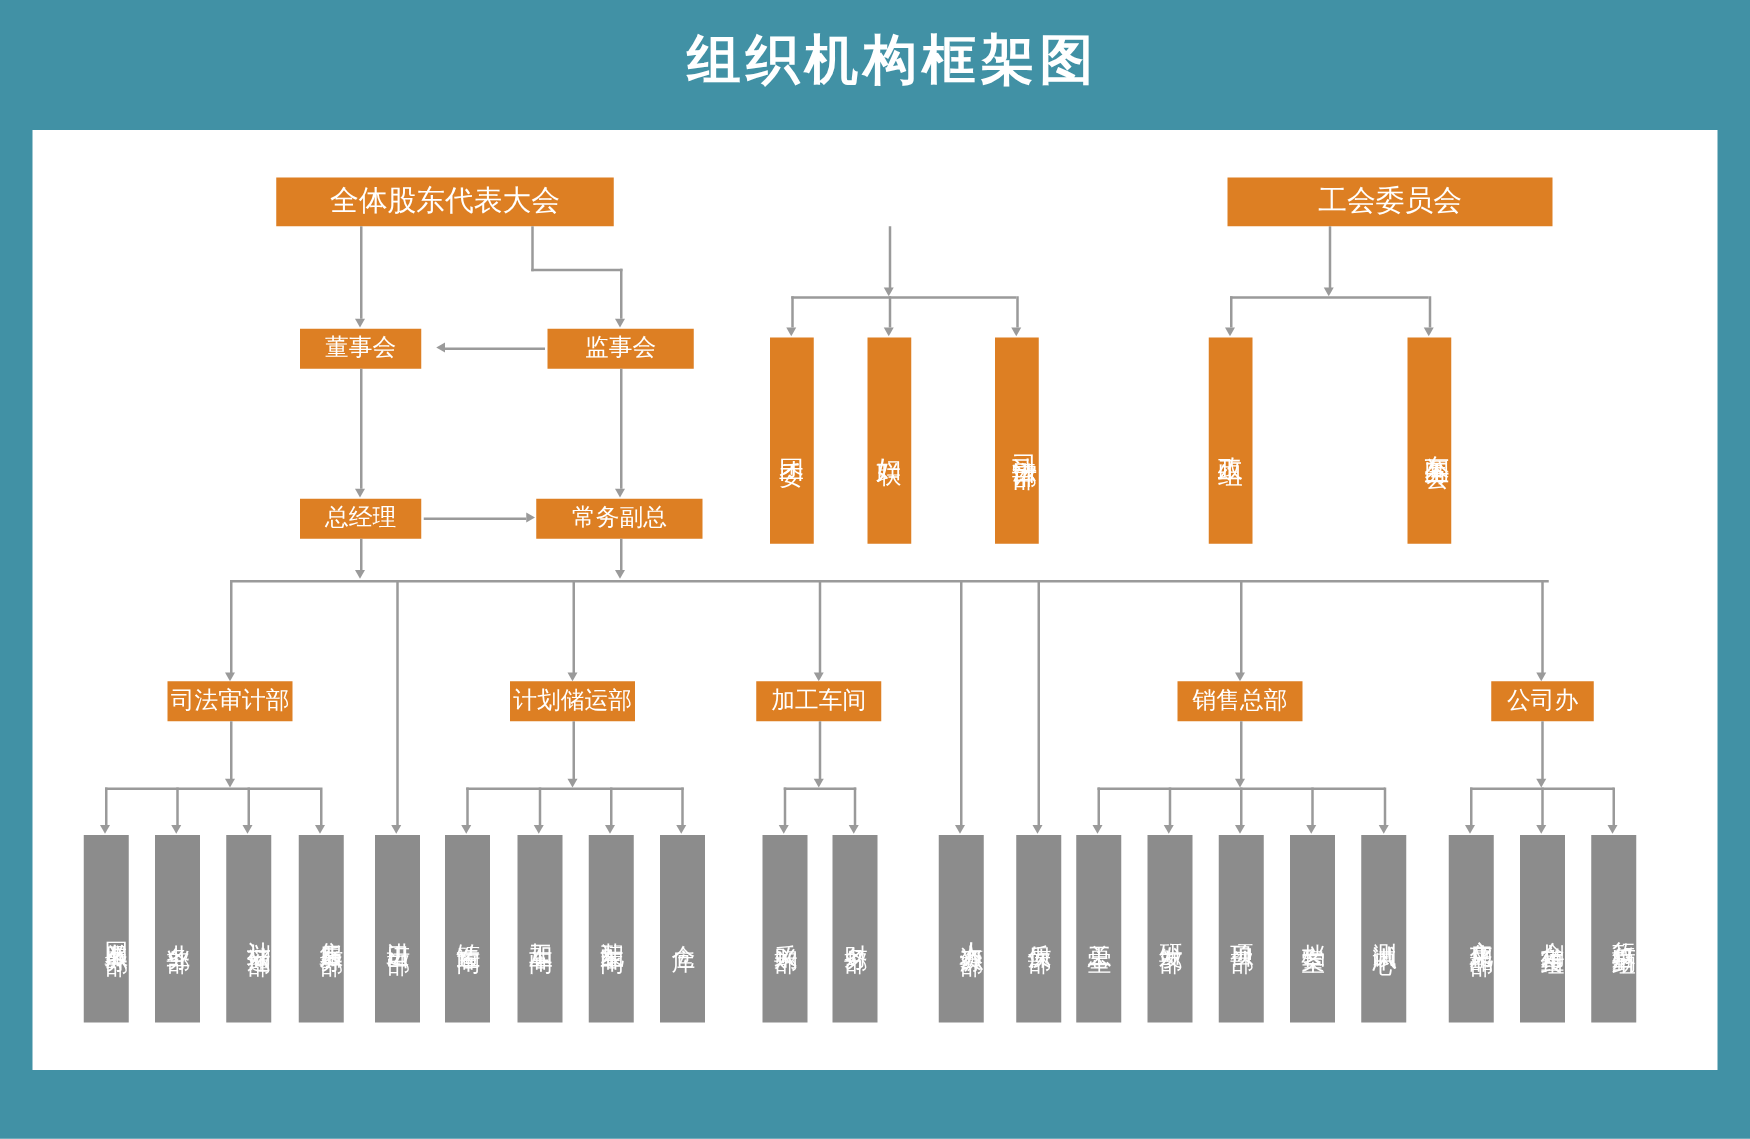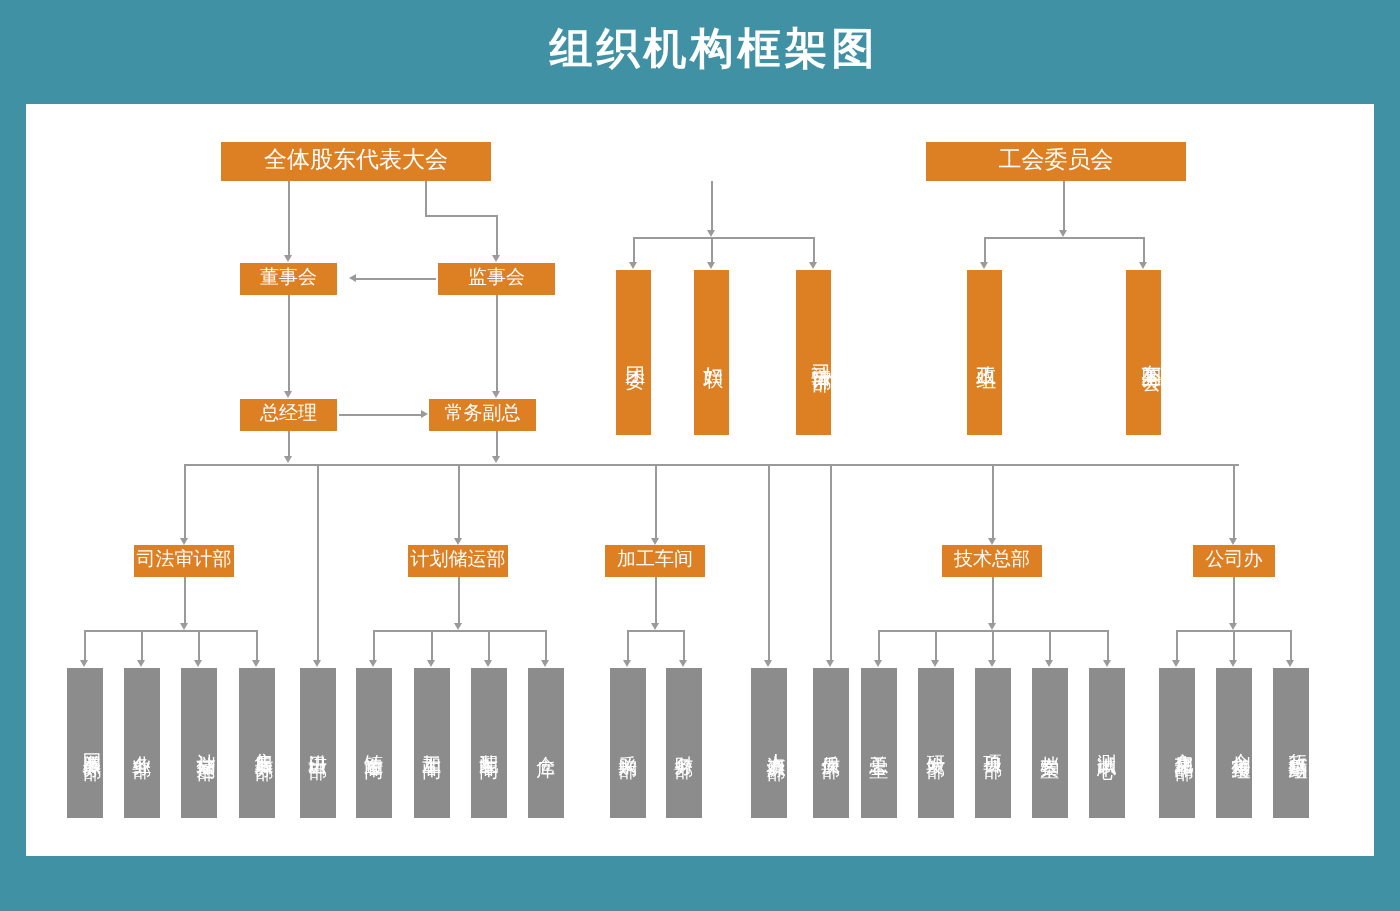--- a/index.html
+++ b/index.html
@@ -36,21 +36,21 @@
     position:absolute;
     box-sizing:border-box;
     display:flex;
     align-items:center;
     justify-content:center;
     color:#ffffff;
     line-height:1.12;
     text-align:center;
     white-space:pre-line;
   }
-  .node.orange{ background:#DD7F23;font-family:Liberation Mono, monospace; }
+  .node.orange{ background:#DD7F23; }
   .node.gray  { background:#8C8C8C; }
 
   
   .node.vert{
     writing-mode:vertical-rl;
     text-orientation:upright;
     letter-spacing:2px;
     padding-top:6px;
     padding-bottom:6px;
     align-items:flex-start;
@@ -88,29 +88,29 @@
 
 <div id="root">
 
   <div class="chart-title">组织机构框架图</div>
 
   <div class="canvas">
 
     <div class="node orange" style="left:195px;top:38px;width:270px;height:39px;font-size:23px;">全体股东代表大会</div>
 
 
-    <div class="node orange" style="left:900px;top:38px;width:260px;height:39px;font-size:23px;">工会委员会</div>
+    <div class="node orange" style="left:956px;top:38px;width:260px;height:39px;font-size:23px;">工会委员会</div>
 
     <div class="node orange" style="left:214px;top:159px;width:97px;height:32px;font-size:19px;">董事会</div>
 
     <div class="node orange" style="left:412px;top:159px;width:117px;height:32px;font-size:19px;">监事会</div>
 
     <div class="node orange" style="left:214px;top:295px;width:97px;height:32px;font-size:19px;">总经理</div>
 
-    <div class="node orange" style="left:403px;top:295px;width:107px;height:32px;font-size:19px;">常务副总</div>
+    <div class="node orange" style="left:403px;top:295px;width:133px;height:32px;font-size:19px;">常务副总</div>
 
     <div class="ln v" style="left:262px;top:77px;height:74px;"></div>
     <div class="arrow" style="left:258px;top:151px;"></div>
 
     <div class="ln v" style="left:399px;top:77px;height:36px;"></div>
     <div class="ln h" style="left:399px;top:111px;width:73px;"></div>
     <div class="ln v" style="left:470px;top:111px;height:40px;"></div>
     <div class="arrow" style="left:466px;top:151px;"></div>
 
     <div class="ln h" style="left:330px;top:174px;width:80px;"></div>
@@ -184,21 +184,21 @@
 
     <div class="ln v" style="left:804px;top:360px;height:197px;"></div>
     <div class="arrow" style="left:800px;top:556px;"></div>
 
     <div class="node orange" style="left:108px;top:441px;width:100px;height:32px;font-size:19px;">司法审计部</div>
 
     <div class="node orange" style="left:382px;top:441px;width:100px;height:32px;font-size:19px;">计划储运部</div>
 
     <div class="node orange" style="left:579px;top:441px;width:100px;height:32px;font-size:19px;">加工车间</div>
 
-    <div class="node orange" style="left:916px;top:441px;width:100px;height:32px;font-size:19px;">技术总部</div>
+    <div class="node orange" style="left:916px;top:441px;width:100px;height:32px;font-size:19px;">销售总部</div>
 
     <div class="node orange" style="left:1167px;top:441px;width:82px;height:32px;font-size:19px;text-align:center;">公司办</div>
 
     <div class="ln v" style="left:158px;top:473px;height:47px;"></div>
     <div class="arrow" style="left:154px;top:519px;"></div>
     <div class="ln h" style="left:58px;top:526px;width:172px;"></div>
 
     <div class="ln v" style="left:58px;top:526px;height:30px;"></div>
     <div class="arrow" style="left:54px;top:556px;"></div>
 

